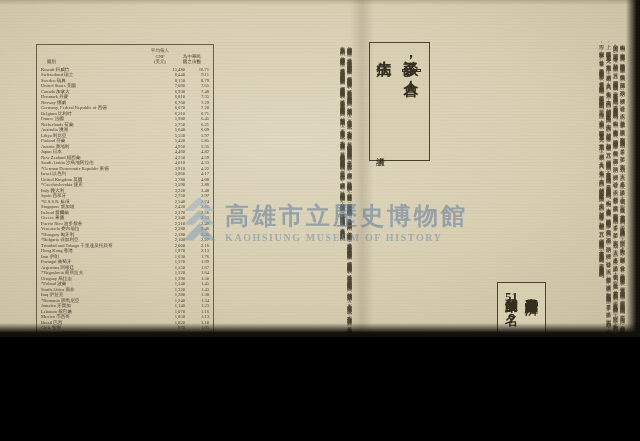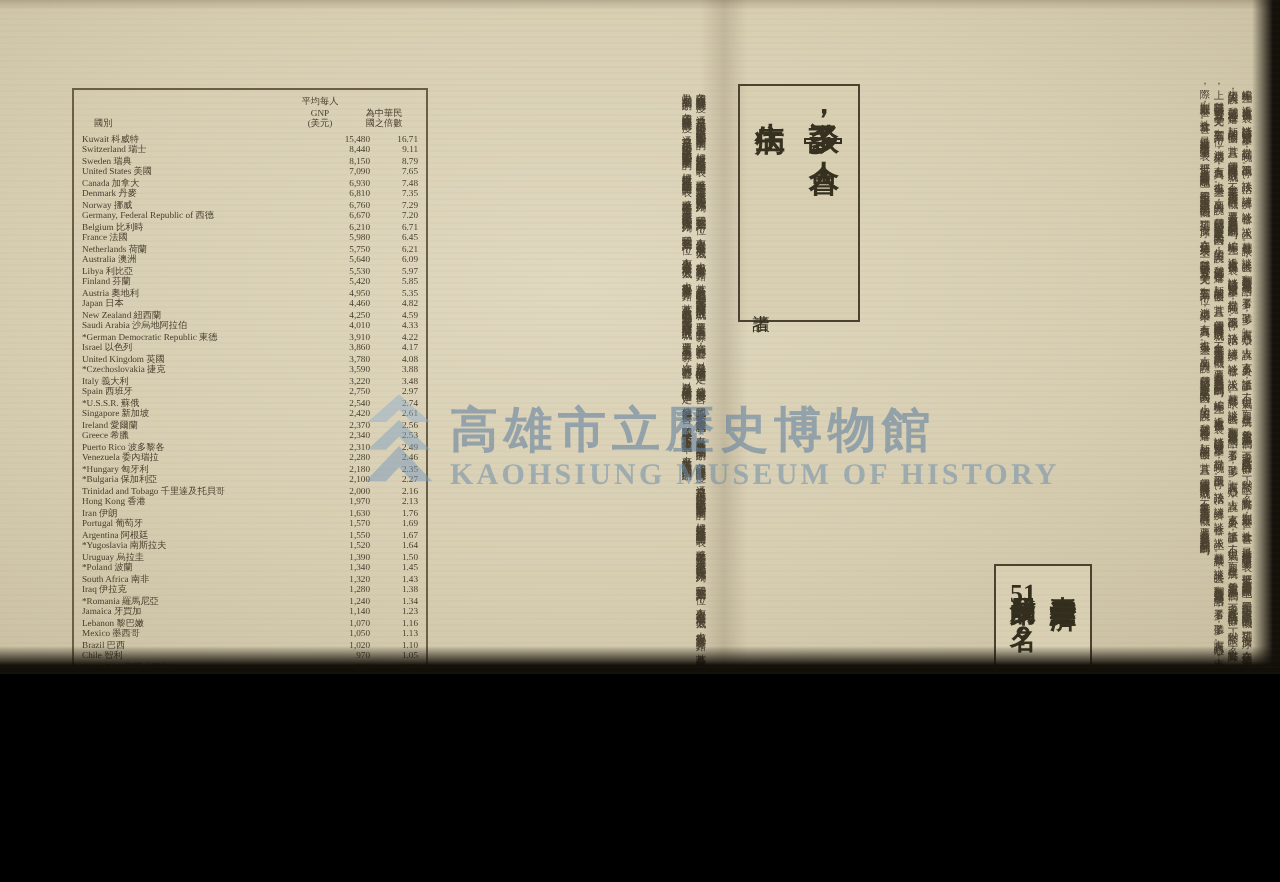--- a/index.html
+++ b/index.html
@@ -59,21 +59,21 @@
   .article-byline{position:absolute;left:483px;top:378px;writing-mode:vertical-rl;
              text-orientation:upright;font-size:8.5px;letter-spacing:2px;color:#44$3b2c;color:#443b2c;}
 
   
   .watermark{position:absolute;left:181px;top:196px;display:flex;align-items:center;
              pointer-events:none;z-index:5;}
   .wm-logo{width:37px;height:54px;margin-right:7px;opacity:.65;}
   .wm-texts{display:flex;flex-direction:column;}
   .wm-title{font-size:24px;font-weight:700;letter-spacing:3px;color:rgba(96,128,160,.58);
             line-height:30px;white-space:nowrap;}
-  .wm-sub{font-size:15px;font-weight:700;letter-spacing:1.6px;color:rgba(110,142,172,.55);
+  .wm-sub{font-size:10px;font-weight:700;letter-spacing:1.6px;color:rgba(110,142,172,.55);
             line-height:14px;white-space:nowrap;}
 </style>
 </head>
 <body>
 
 <div class="scan">
 
   <div class="vtext vleft">各國經濟發展的程度，通常是以平均每人國民生產毛額的多寡來衡量的。根據世界銀行最近印行的圖表，將世界各國平均每人生產毛額按高低次序排列，我國名列第五十一位。有人覺得這個名次太低，也有人覺得還算不錯。其實名次的高低並不能完全代表一國經濟發展的成就，還要看人口的多寡、資源的豐嗇，以及發展速度的快慢而定。就發展速度而言，我國近二十年來平均每年的成長率，在世界各國之中是名列前茅的。各國經濟發展的程度，通常是以平均每人國民生產毛額的多寡來衡量的。根據世界銀行最近印行的圖表，將世界各國平均每人生產毛額按高低次序排列，我國名列第五十一位。有人覺得這個名次太低，也有人覺得還算不錯。其實名次的高低並不能完全代表一國經濟發展的成就，還要看人口的多寡、資源的豐嗇，以及發展速度的快慢而定。就發展速度而言，我國近二十年來平均每年的成長率，在世界各國之中是名列前茅的。各國經濟發展的程度，通常是以平均每人國民生產毛額的多寡來衡量的。根據世界銀行最近印行的圖表，將世界各國平均每人生產毛額按高低次序排列，我國名列第五十一位。有人覺得這個名次太低，也有人覺得還算不錯。其實名次的高低並不能完全代表一國經濟發展的成就，還要看人口的多寡、資源的豐嗇，以及發展速度的快慢而定。就發展速度而言，我國近二十年來平均每年的成長率，在世界各國之中是名列前茅的。</div>
 
   <div class="vtext vright">編輯先生：近來電視節目裏，談話的節目越來越多，從早到晚，談個不停。談政治、談經濟、談社會、談人生，甚麼都談。談來談去，翻來覆去還是那幾句話。看多了，聽多了，實在叫人心煩。古人說，言多必失；話說多了，不但傷氣，而且會生病。希望電視台的先生們，多安排一些有益身心的節目，少一點空談，多一點實際，則觀眾幸甚，社會幸甚。最近世界銀行出版了一本圖表，把世界上一百多個國家和地區，按照平均每人國民生產毛額的高低，排列了一個次序。在這個排列表上，我國以平均每人九百三十美元，名列第五十一位。消息傳來，有人高興，也有人失望。高興的人說，我們已經超過了許多歷史悠久的大國；失望的人說，我們還排在香港、新加坡的後面。其實，一個國家經濟發展的成就，不能單看平均每人所得的高低，還要看它發展的速度和分配的均勻。編輯先生：近來電視節目裏，談話的節目越來越多，從早到晚，談個不停。談政治、談經濟、談社會、談人生，甚麼都談。談來談去，翻來覆去還是那幾句話。看多了，聽多了，實在叫人心煩。古人說，言多必失；話說多了，不但傷氣，而且會生病。希望電視台的先生們，多安排一些有益身心的節目，少一點空談，多一點實際，則觀眾幸甚，社會幸甚。最近世界銀行出版了一本圖表，把世界上一百多個國家和地區，按照平均每人國民生產毛額的高低，排列了一個次序。在這個排列表上，我國以平均每人九百三十美元，名列第五十一位。消息傳來，有人高興，也有人失望。高興的人說，我們已經超過了許多歷史悠久的大國；失望的人說，我們還排在香港、新加坡的後面。其實，一個國家經濟發展的成就，不能單看平均每人所得的高低，還要看它發展的速度和分配的均勻。編輯先生：近來電視節目裏，談話的節目越來越多，從早到晚，談個不停。談政治、談經濟、談社會、談人生，甚麼都談。談來談去，翻來覆去還是那幾句話。看多了，聽多了，實在叫人心煩。古人說，言多必失；話說多了，不但傷氣，而且會生病。希望電視台的先生們，多安排一些有益身心的節目，少一點空談，多一點實際，則觀眾幸甚，社會幸甚。最近世界銀行出版了一本圖表，把世界上一百多個國家和地區，按照平均每人國民生產毛額的高低，排列了一個次序。在這個排列表上，我國以平均每人九百三十美元，名列第五十一位。消息傳來，有人高興，也有人失望。高興的人說，我們已經超過了許多歷史悠久的大國；失望的人說，我們還排在香港、新加坡的後面。其實，一個國家經濟發展的成就，不能單看平均每人所得的高低，還要看它發展的速度和分配的均勻。</div>

